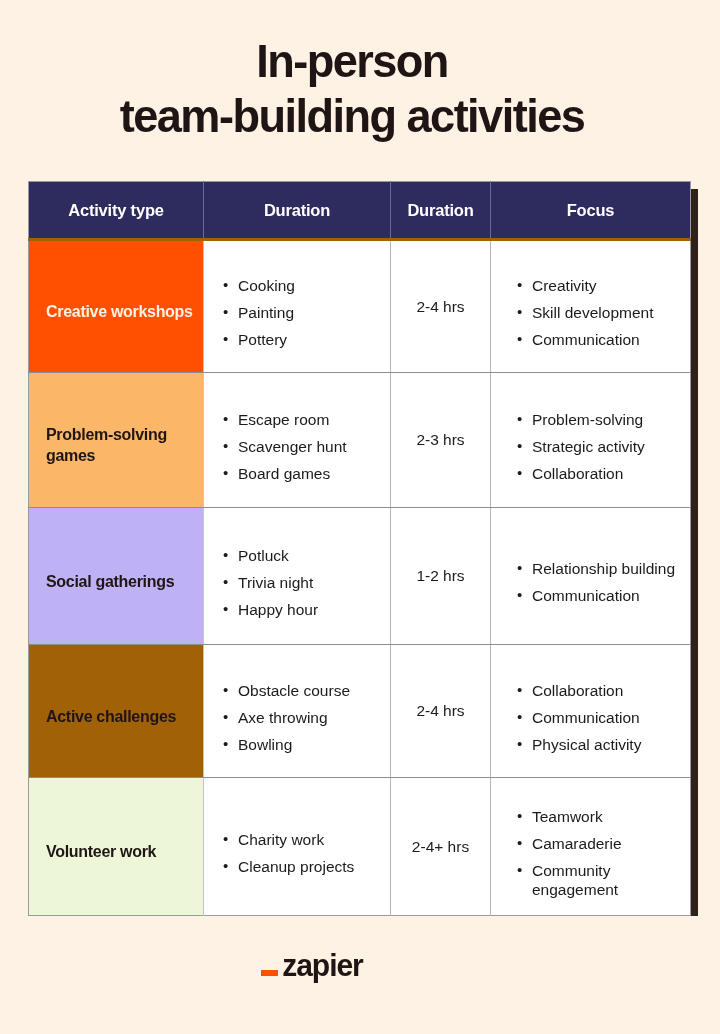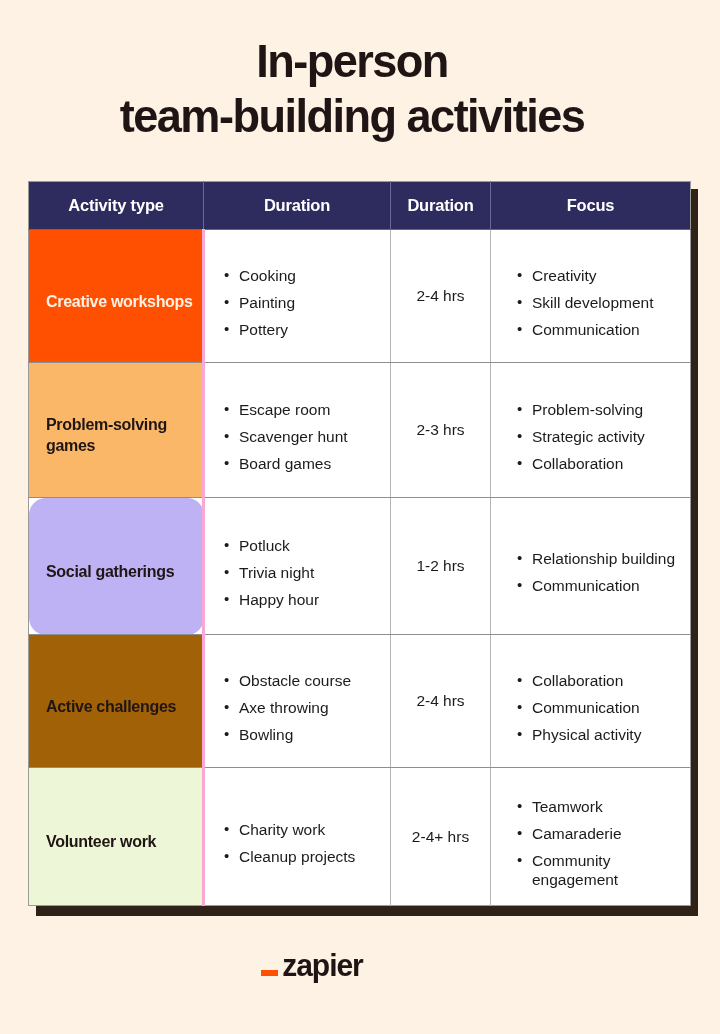--- a/index.html
+++ b/index.html
@@ -67,25 +67,25 @@
   .table col.c3 { width: 100px; }
   .table col.c4 { width: 200px; }
 
   
   thead th {
     background: #2E2B5E;
     color: #ffffff;
     font-size: 16.5px;
     font-weight: 700;
     letter-spacing: -0.2px;
-    height: 48px;
+    height: 58px;
     text-align: center;
     vertical-align: middle;
     border-right: 1px solid #6b6898;
-    border-bottom: 1px solid #a16207;
+    border-bottom: 3px solid #a16207;
   }
   thead th:last-child { border-right: none; }
 
   
   tbody td {
     border-right: 1px solid #b5b5b5;
     border-bottom: 1px solid #8e8e8e;
     vertical-align: middle;
     font-size: 15.5px;
     color: #1b1b1b;
@@ -93,21 +93,21 @@
   tbody td:last-child { border-right: none; }
   tbody tr:last-child td { border-bottom: none; }
 
   
   td.label-cell {
     font-weight: 700;
     font-size: 16px;
     line-height: 21px;
     letter-spacing: -0.3px;
     padding: 10px 0 0 17px;
-    border-right: 3px solid #f9a8d4;
+    border-right: 1px solid #f9a8d4;
   }
 
   
   td.list-cell { padding: 0 10px 0 19px; }
   td.list-cell.focus-cell { padding-left: 26px; padding-right: 0; }
   ul.bullets { list-style: none; margin-top: 20px; }
   ul.bullets li {
     position: relative;
     padding-left: 15px;
     line-height: 19px;
@@ -218,21 +218,21 @@
             <td class="duration-cell">2-3 hrs</td>
             <td class="list-cell focus-cell">
               <ul class="bullets">
                 <li>Problem-solving</li>
                 <li>Strategic activity</li>
                 <li>Collaboration</li>
               </ul>
             </td>
           </tr>
           <tr style="height: 137px;">
-            <td class="label-cell" style="background: rgb(190, 178, 245); color: rgb(32, 21, 21); border-radius: 17px;">Social gatherings</td>
+            <td class="label-cell" style="background: rgb(190, 178, 245); color: rgb(32, 21, 21);">Social gatherings</td>
             <td class="list-cell">
               <ul class="bullets">
                 <li>Potluck</li>
                 <li>Trivia night</li>
                 <li>Happy hour</li>
               </ul>
             </td>
             <td class="duration-cell">1-2 hrs</td>
             <td class="list-cell focus-cell">
               <ul class="bullets">

